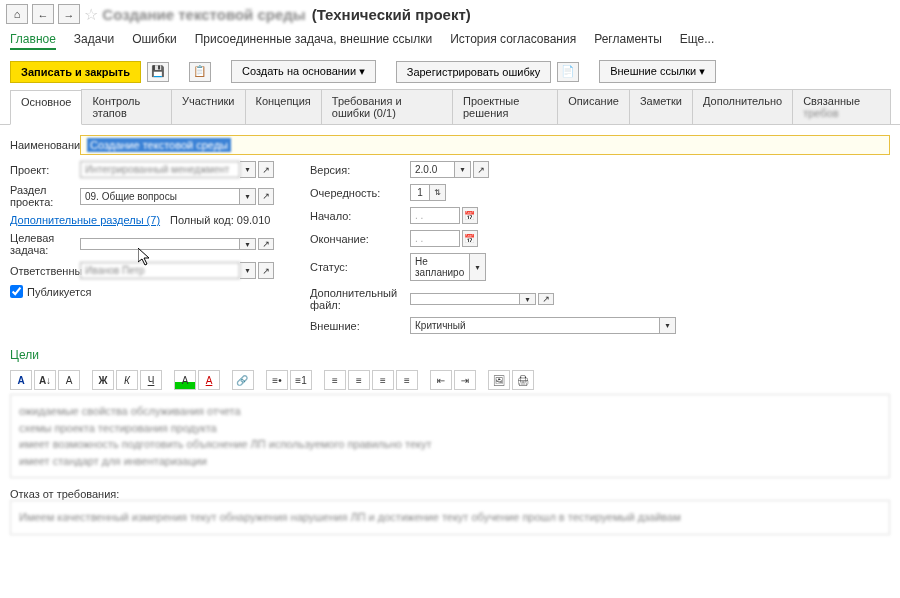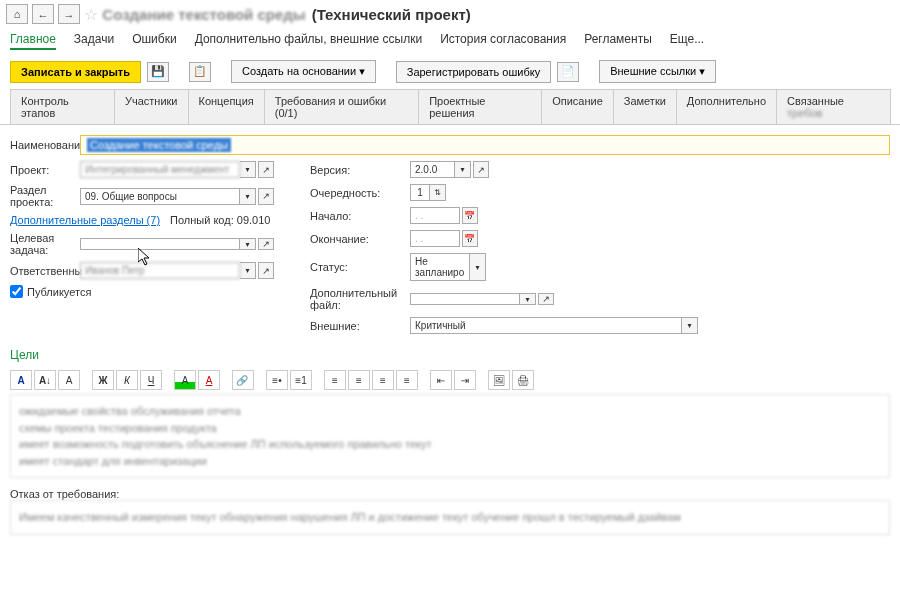--- a/index.html
+++ b/index.html
@@ -50,41 +50,42 @@
   <span class="title-row">
     <span class="title blur">Создание текстовой среды</span>
     <span class="title">(Технический проект)</span>
   </span>
 </div>
 
 <div class="mainmenu">
   <span class="active">Главное</span>
   <span>Задачи</span>
   <span>Ошибки</span>
-  <span>Дополнительно файлы, внешние ссылки</span>
+  <span>Присоединенные задача, внешние ссылки</span>
   <span>История согласования</span>
   <span>Регламенты</span>
   <span>Еще...</span>
 </div>
 
 <div class="toolbar">
   <button class="btn-yellow">Записать и закрыть</button>
   <span class="icon-btn">💾</span>
   <span style="width:8px"></span>
   <span class="icon-btn">📋</span>
   <span style="width:8px"></span>
   <button class="btn"><span>Создать на основании</span> ▾</button>
   <span style="width:8px"></span>
   <button class="btn">Зарегистрировать ошибку</button>
   <span class="icon-btn">📄</span>
   <span style="width:8px"></span>
   <button class="btn"><span>Внешние ссылки</span> ▾</button>
 </div>
 
 <div class="tabs">
+  <div class="tab active">Основное</div>
   <div class="tab">Контроль этапов</div>
   <div class="tab">Участники</div>
   <div class="tab">Концепция</div>
   <div class="tab">Требования и ошибки (0/1)</div>
   <div class="tab">Проектные решения</div>
   <div class="tab">Описание</div>
   <div class="tab">Заметки</div>
   <div class="tab">Дополнительно</div>
   <div class="tab"><span>Связанные</span> <span class="blur">требов</span></div>
 </div>
@@ -180,21 +181,21 @@
         <span class="label-wide">Дополнительный файл:</span>
         <div class="input-combo">
           <div class="input-txt" style="width:110px"></div>
           <span class="dd-btn">▾</span>
           <span class="link-btn">↗</span>
         </div>
       </div>
       <div class="row">
         <span class="label-wide">Внешние:</span>
         <div class="input-combo">
-          <div class="input-txt" style="width:272px">Критичный</div>
+          <div class="input-txt" style="width:250px">Критичный</div>
           <span class="dd-btn">▾</span>
         </div>
       </div>
     </div>
   </div>
 
   <div class="section-title">Цели</div>
   <div class="rte-toolbar">
     <div class="rte-group">
       <span class="rte-btn" style="font-weight:bold;color:#003399">A</span>

